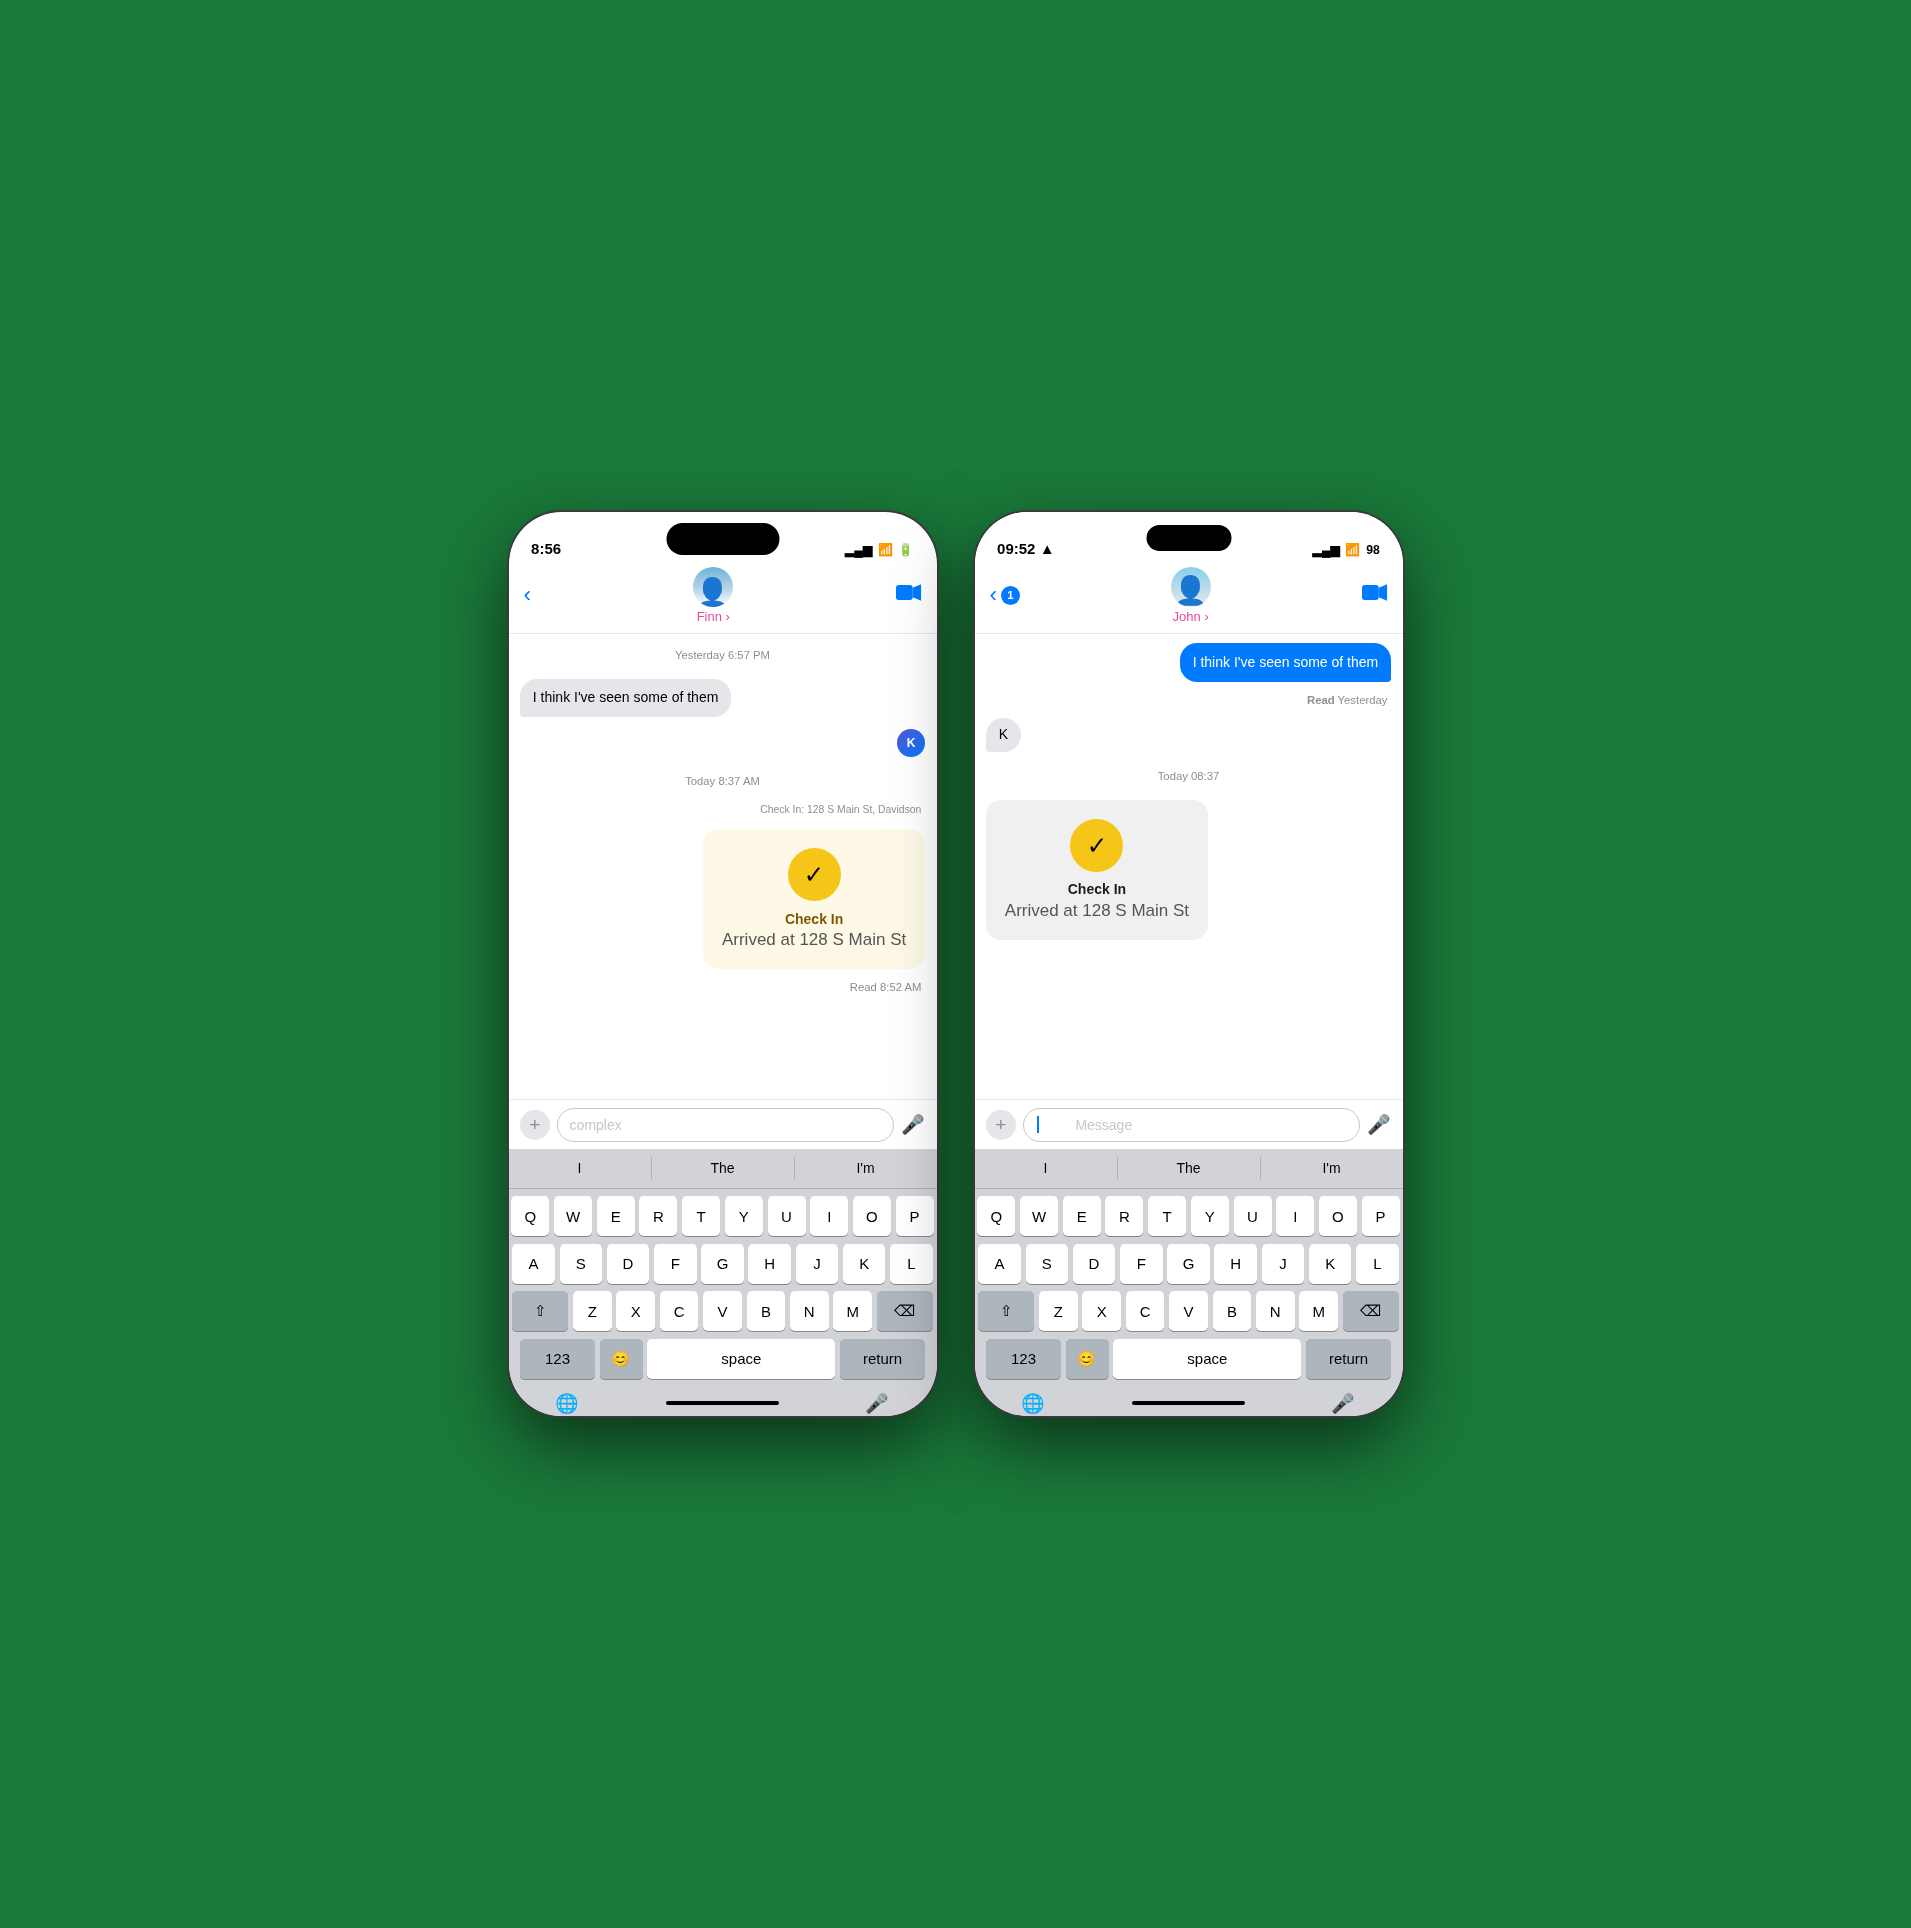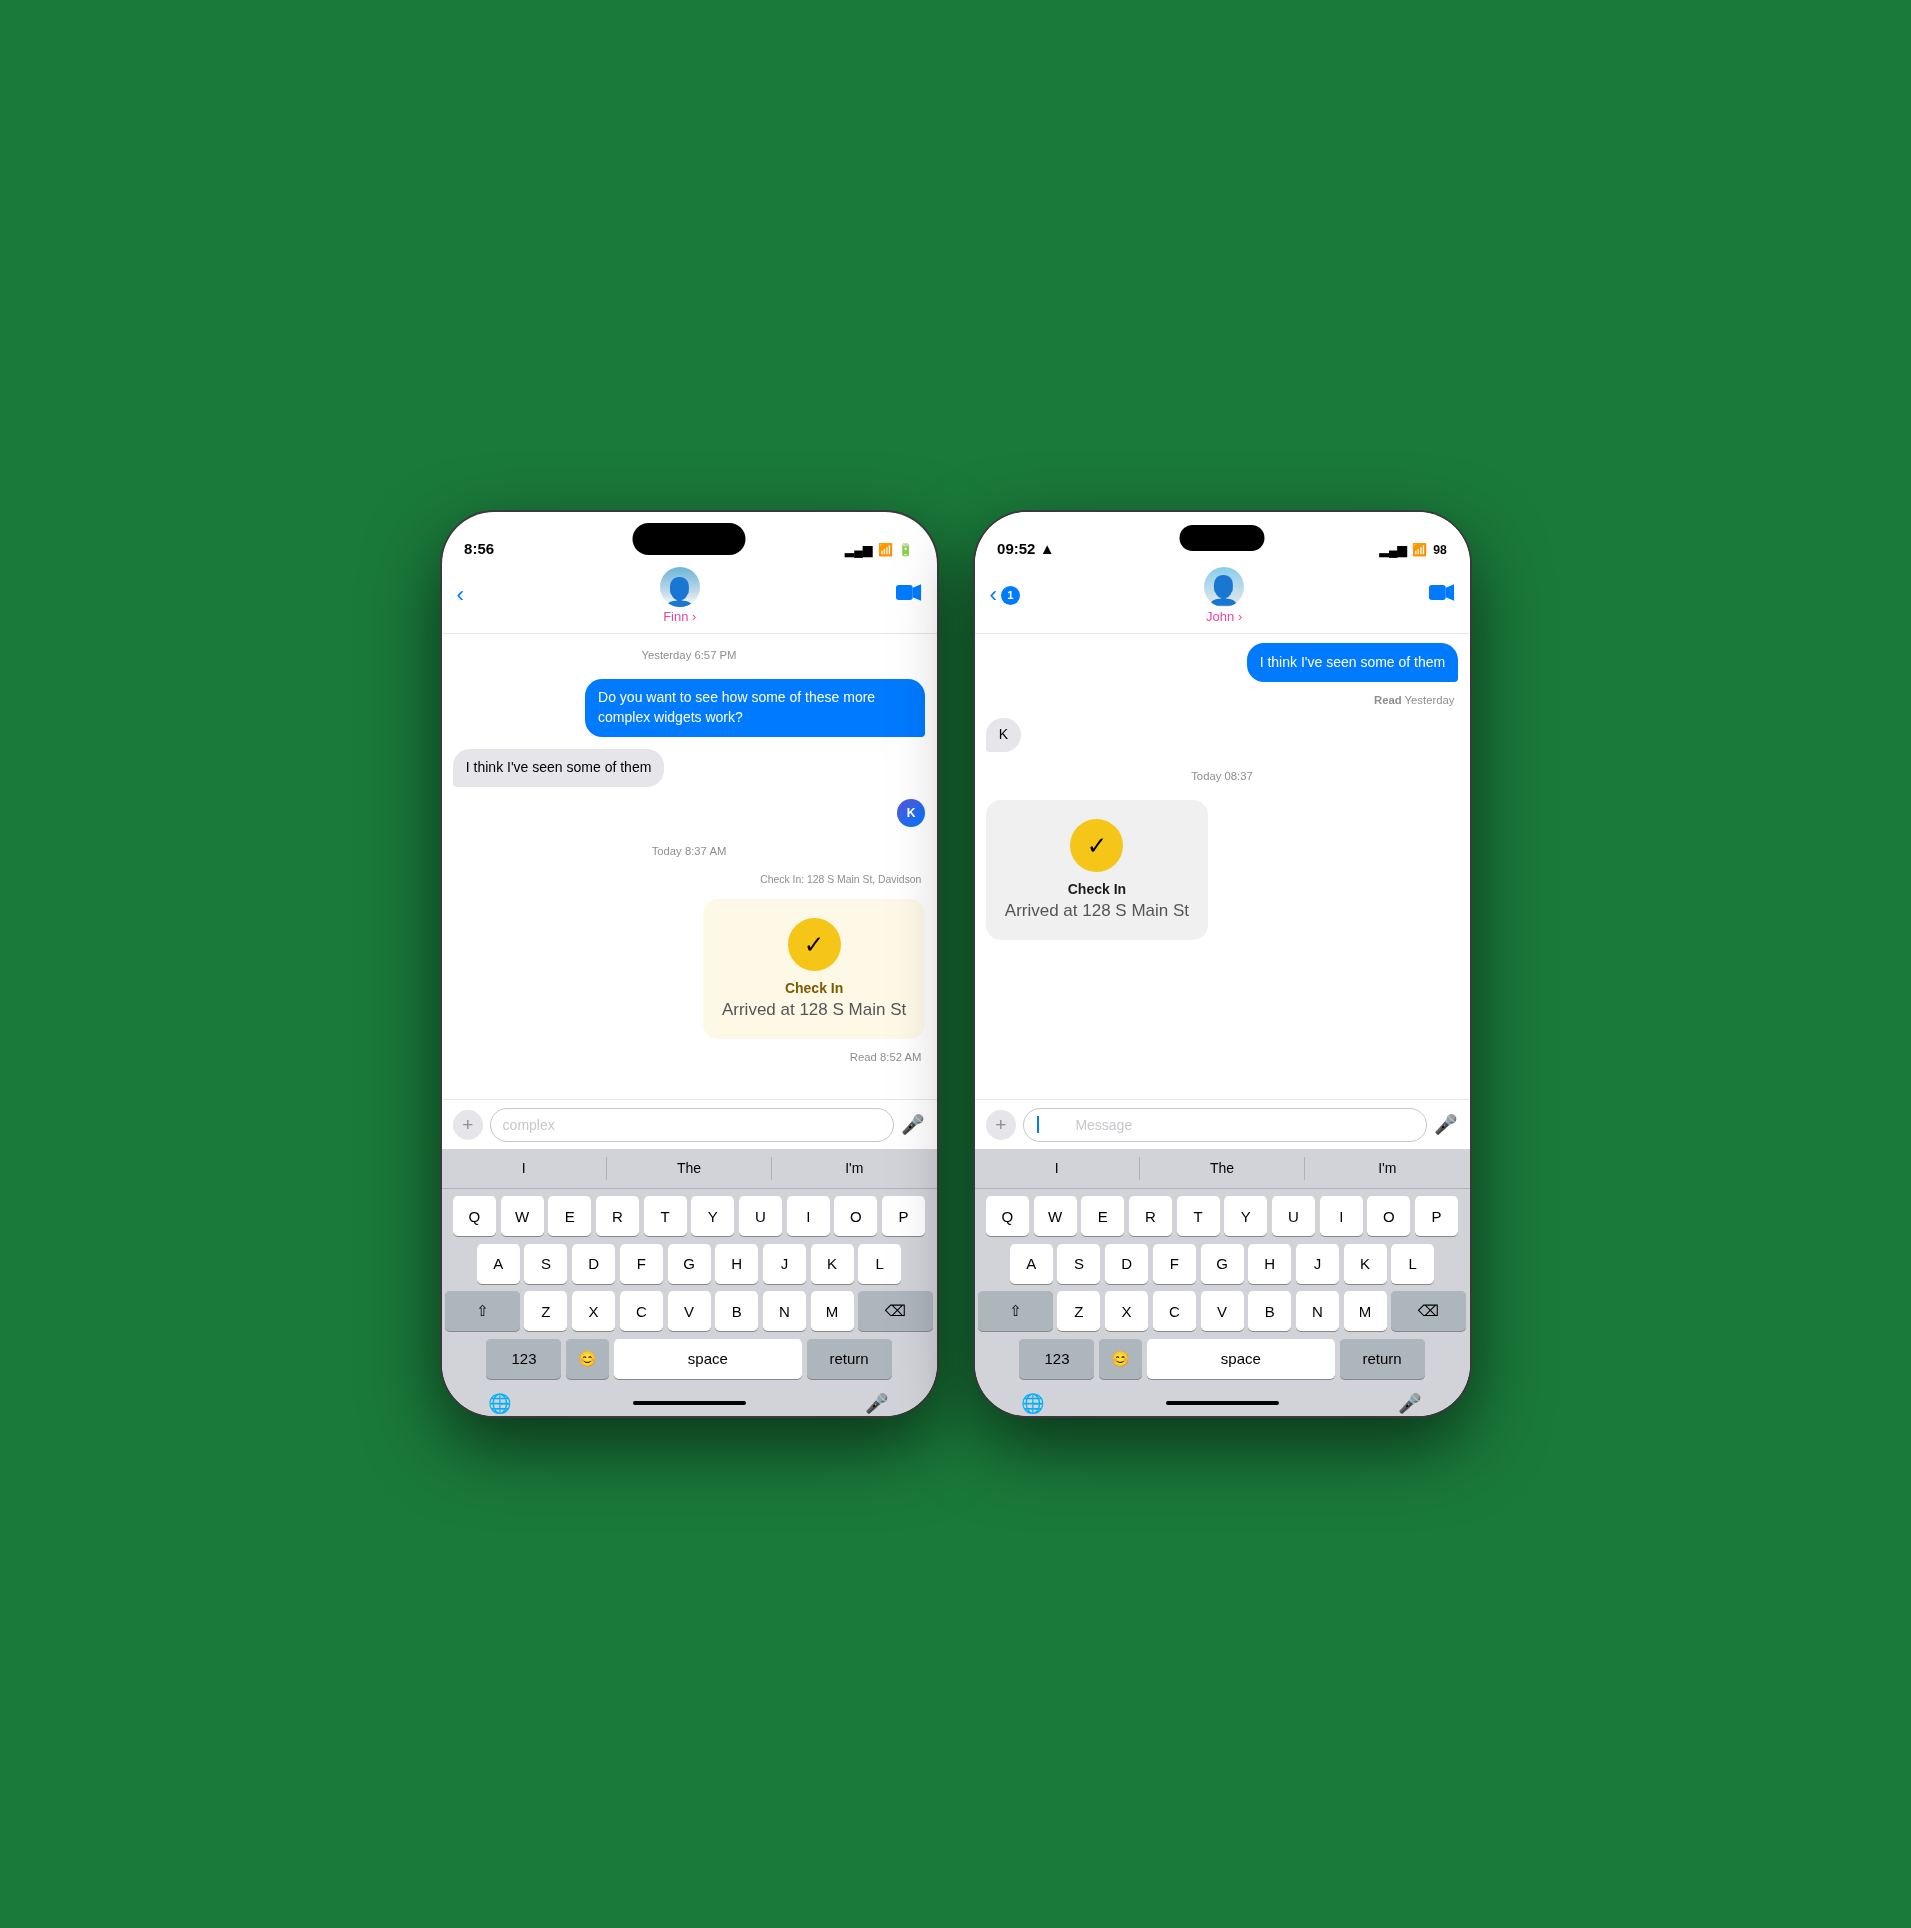--- a/index.html
+++ b/index.html
@@ -9,21 +9,21 @@
       justify-content: center;
       align-items: center;
       min-height: 100vh;
       font-family: -apple-system, BlinkMacSystemFont, 'SF Pro Text', 'Helvetica Neue', sans-serif;
       gap: 38px;
       padding: 38px;
     }
 
     
     .phone {
-      width: 495px;
+      width: 428px;
       height: 904px;
       background: #1c1c1e;
       border-radius: 52px;
       position: relative;
       box-shadow: 0 0 0 1.9px #3a3a3c, 0 28px 75px rgba(0,0,0,0.6);
       overflow: hidden;
       flex-shrink: 0;
     }
 
     .phone-screen {
@@ -442,23 +442,20 @@
         <svg width="26" height="19" viewBox="0 0 28 20" fill="none">
           <rect x="0" y="2" width="18" height="16" rx="3" fill="#007aff"></rect>
           <polygon points="18,5 27,1 27,19 18,15" fill="#007aff"></polygon>
         </svg>
       </div>
     </div>
 
     <div class="messages-area">
       <div class="time-label">Yesterday 6:57 PM</div>
 
-      <div class="message-row sent">
-        <div class="bubble sent">Do you want to see how some of these more complex widgets work?</div>
-      </div>
 
       <div class="message-row received">
         <div class="bubble received">I think I've seen some of them</div>
       </div>
 
       <div class="message-row sent">
         <div class="avatar-small">K</div>
       </div>
 
       <div class="time-label">Today 8:37 AM</div>

